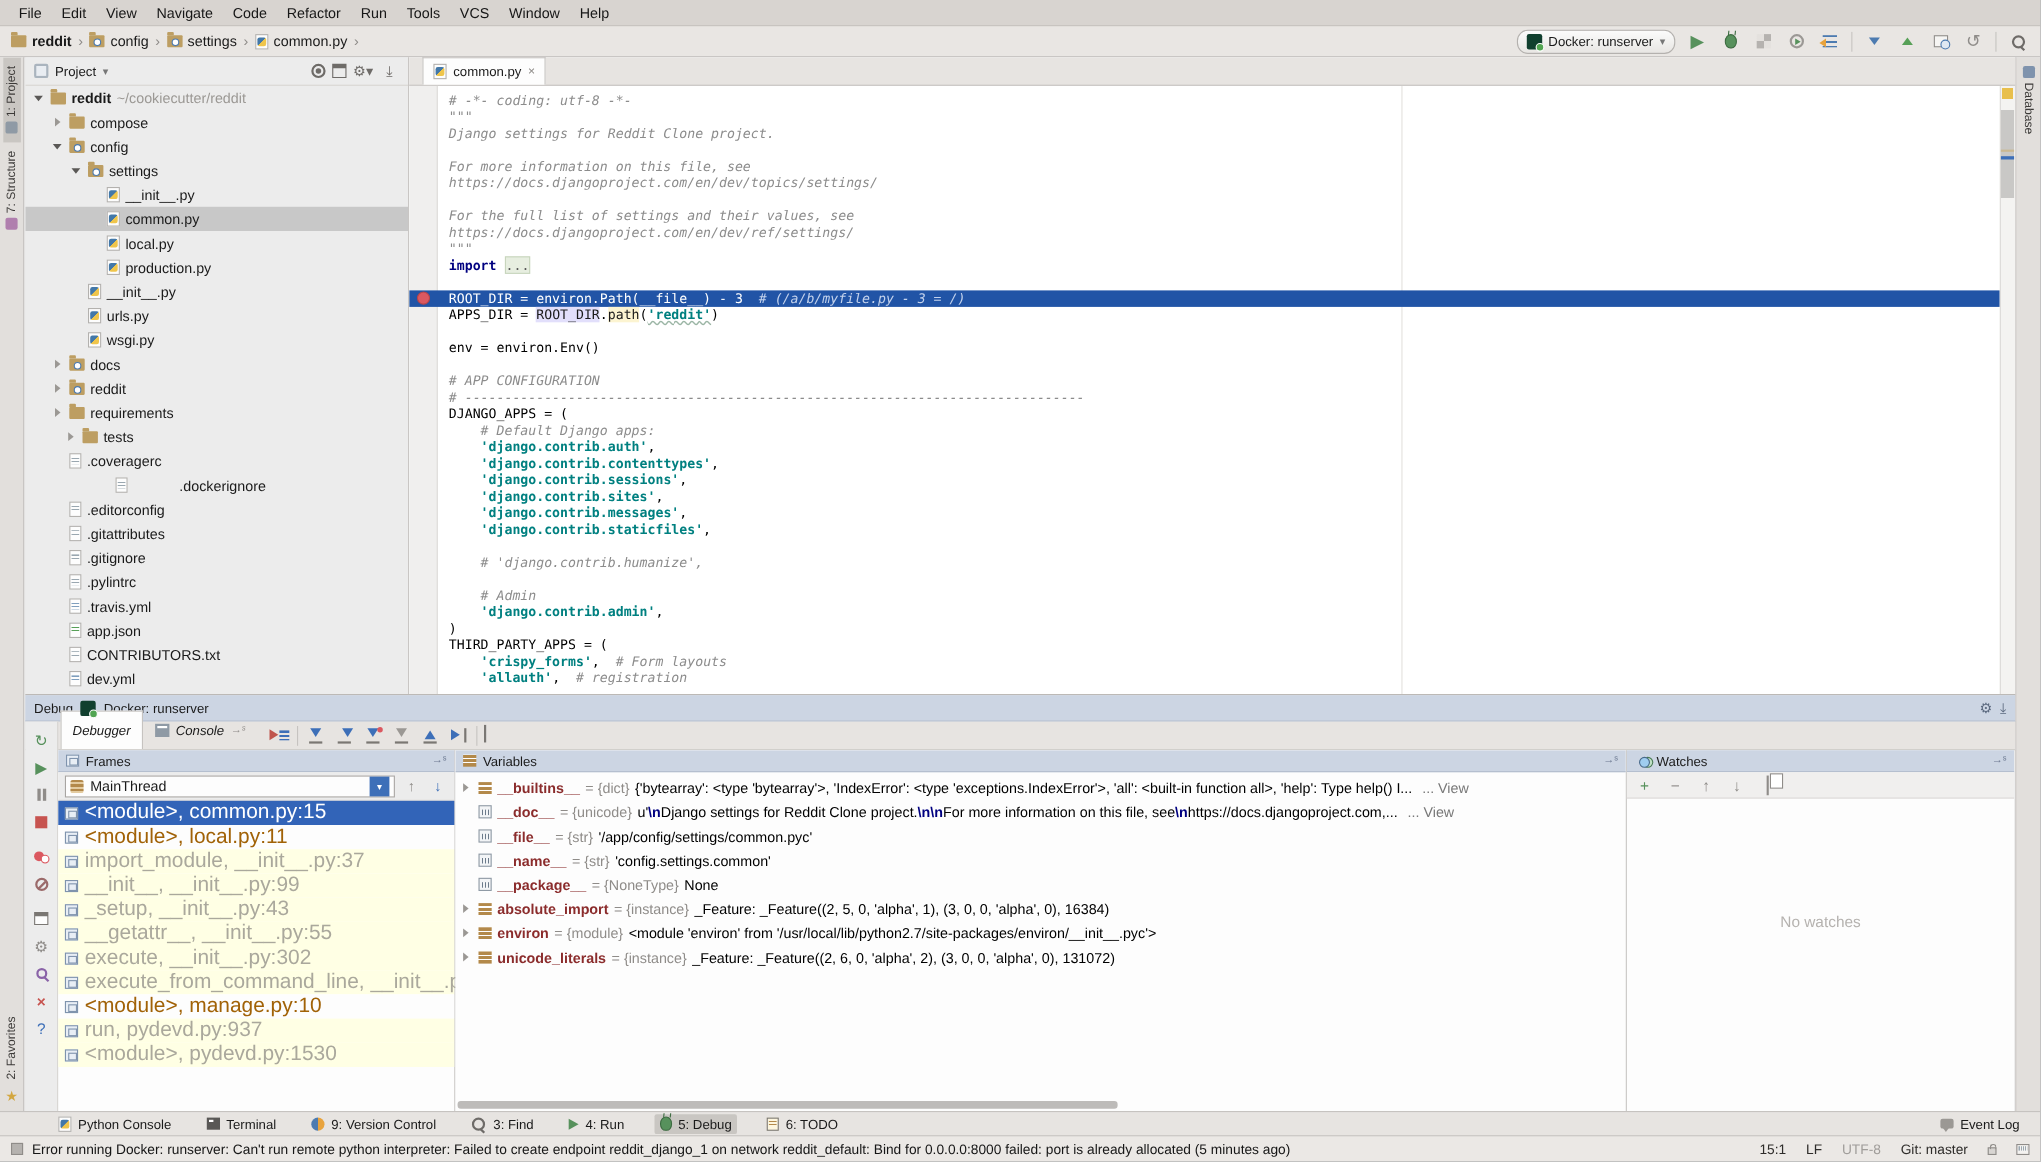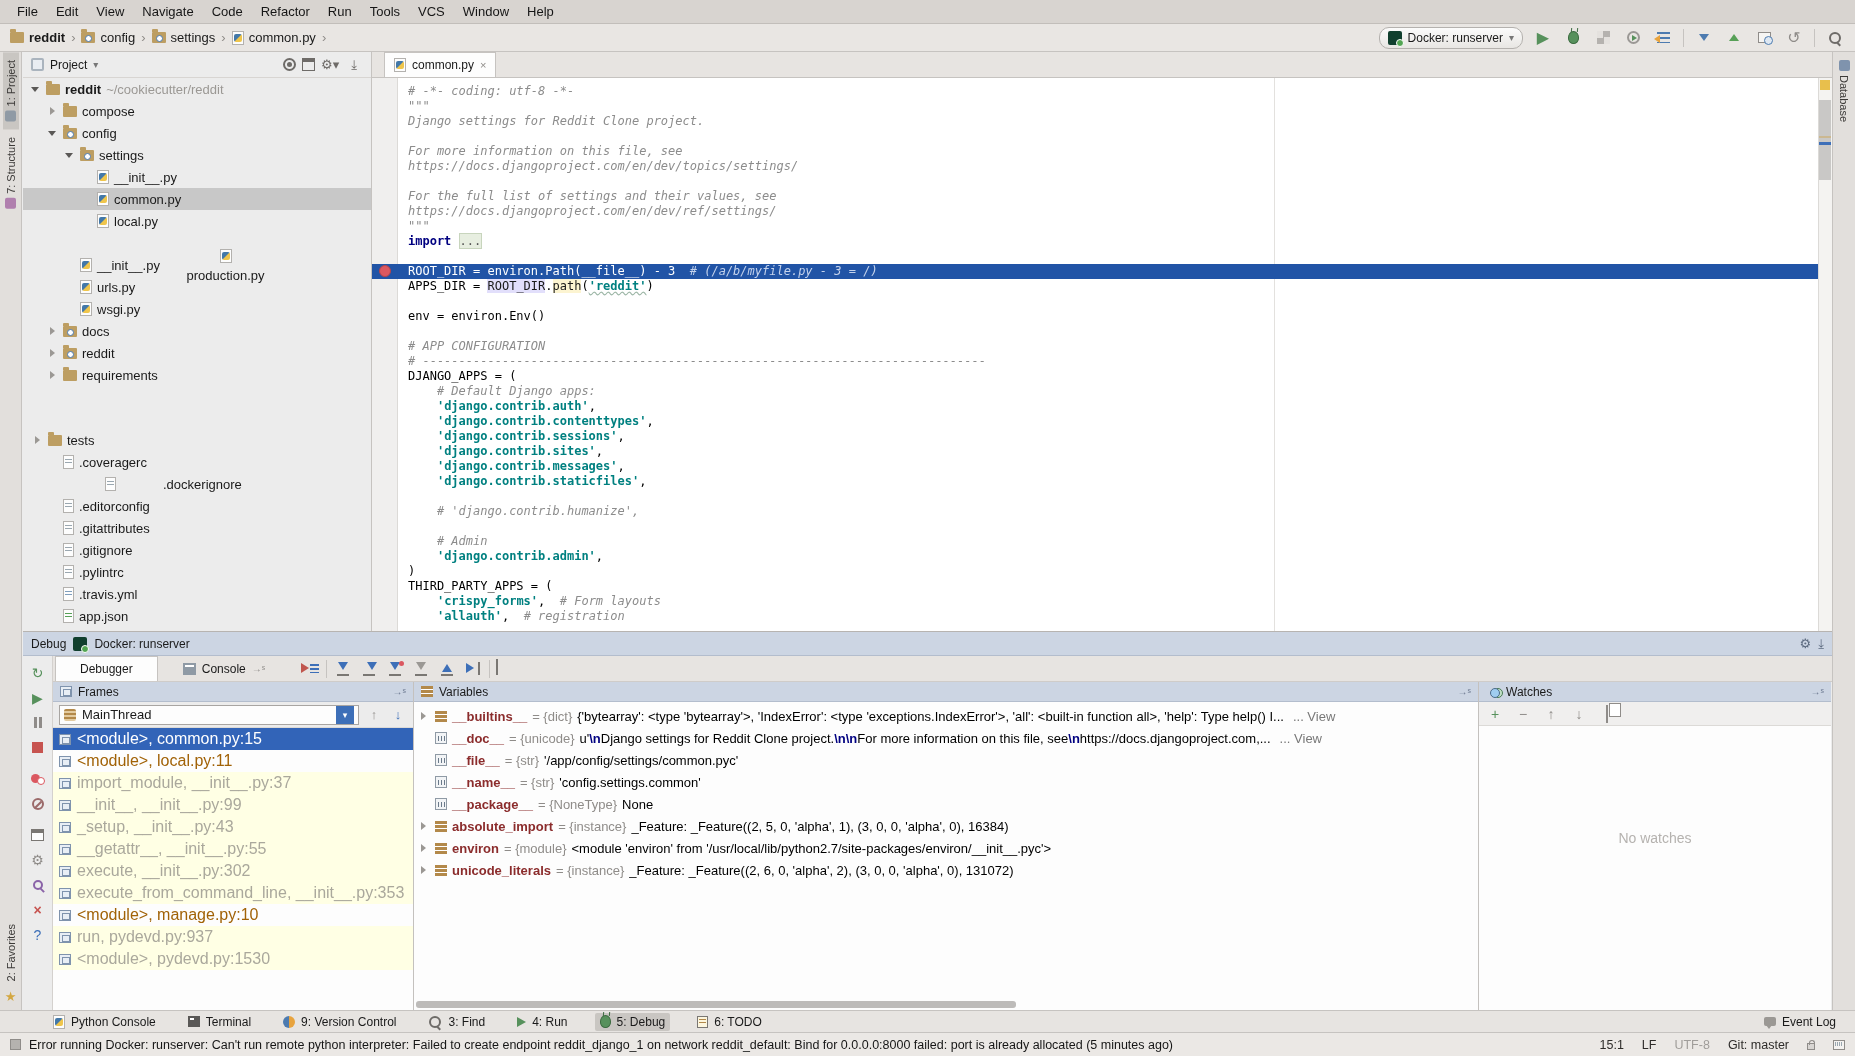--- a/index.html
+++ b/index.html
@@ -159,22 +159,22 @@
 
   
   .debugpanel { position:absolute; top:631px; left:23px; width:1809px; height:379px; background:#ececec;
         border-top:1px solid #b7b4b1; }
   .dbg-head { height:24px; background:#ccd5e3; border-bottom:1px solid #b3bdcd; display:flex;
         align-items:center; gap:7px; padding:0 8px; font-size:12px; }
   .dbg-head .spring { flex:1; }
   .dbg-head .hicon { color:#5d6b80; font-size:13px; }
   .dbg-tabsrow { height:26px; background:#e7e4e1; border-bottom:1px solid #cfccc9; display:flex;
         align-items:flex-end; padding-left:32px; }
-  .dtab { height:25px; display:flex; align-items:center; gap:6px; padding:0 24px; font-size:12px;
-        border:1px solid transparent; }
+  .dtab { height:35px; display:flex; align-items:center; gap:6px; padding:0 10px; font-size:12px;
+        border:1px solid transparent;font-style:italic; }
   .dtab.active { background:#fdfdfd; border-color:#c6c3c0; border-bottom:none; }
   .dtab .float { color:#8f8c89; font-size:10px; }
   .ic-console { width:13px; height:12px; background:#8f9aa5; position:relative; }
   .ic-console::after { content:""; position:absolute; top:2px; left:2px; width:9px; height:2px; background:#fff; }
   .steps { display:flex; align-items:center; height:100%; gap:6px; margin-left:10px; }
   .step { position:relative; width:20px; height:18px; }
   .step .bar { position:absolute; left:4px; bottom:2px; width:12px; height:2px; background:#7a7773; }
   .step .vbar { position:absolute; right:3px; top:2px; width:2px; height:13px; background:#7a7773; }
   .step .tri-dn { position:absolute; top:2px; left:5px; width:0; height:0; border-left:5px solid transparent;
         border-right:5px solid transparent; border-top:8px solid #3d6fb8; }
@@ -233,21 +233,21 @@
   .frames { position:absolute; top:0; bottom:0; left:30px; width:361px; background:#fdfdfd;
         border-right:1px solid #c4c1be; }
   .threadrow { height:26px; background:#ececec; display:flex; align-items:center; gap:6px;
         padding:0 6px; border-bottom:1px solid #dcdad7; }
   .threadsel { flex:1; height:20px; background:#fdfdfd; border:1px solid #a8a5a2; display:flex;
         align-items:center; gap:6px; padding:0 4px; font-size:13px; }
   .threadsel .spring { flex:1; }
   .thread-dd { width:18px; height:18px; background:#3d6fb8; color:#fff; font-size:9px; display:flex;
         align-items:center; justify-content:center; }
   .thr-arrow { font-size:13px; width:18px; text-align:center; }
-  #framelist { font-size:16px; }
+  #framelist { font-size:19px; }
   .frow { height:22px; display:flex; align-items:center; gap:6px; padding:0 6px; white-space:nowrap; }
   .frow.user { background:#fdfdfd; color:#a16207; }
   .frow.lib { background:#ffffe4; color:#aaa89c; }
   .frow.selected { background:#3264b8; color:#fff; }
   .frow .ic-frames { flex:none; }
 
   .variables { position:absolute; top:0; bottom:0; left:391px; width:1065px; background:#fdfdfd;
         border-right:1px solid #c4c1be; overflow:hidden; }
   #varlist { font-size:13px; padding-top:3px; }
   .vrow { height:22px; display:flex; align-items:center; gap:5px; padding:0 6px; white-space:nowrap; }
@@ -449,21 +449,21 @@
         <div class="trow selected" style="padding-left: 57px;">
           <span class="tw"></span>
           <span class="ic-python"></span>
           <span class="lbl">common.py</span>
         </div>
         <div class="trow" style="padding-left: 57px;">
           <span class="tw"></span>
           <span class="ic-python"></span>
           <span class="lbl">local.py</span>
         </div>
-        <div class="trow" style="padding-left: 57px; flex-direction: column;">
+        <div class="trow" style="padding-left: 57px;">
           <span class="tw"></span>
           <span class="ic-python"></span>
           <span class="lbl">production.py</span>
         </div>
         <div class="trow" style="padding-left: 40px;">
           <span class="tw"></span>
           <span class="ic-python"></span>
           <span class="lbl">__init__.py</span>
         </div>
         <div class="trow" style="padding-left: 40px;">
@@ -484,21 +484,21 @@
         <div class="trow" style="padding-left: 23px;">
           <span class="tw closed"></span>
           <span class="ic-package"></span>
           <span class="lbl">reddit</span>
         </div>
         <div class="trow" style="padding-left: 23px;">
           <span class="tw closed"></span>
           <span class="ic-folder"></span>
           <span class="lbl">requirements</span>
         </div>
-        <div class="trow" style="padding-left: 8px; margin-top: 43px;">
+        <div class="trow" style="padding-left: 35px;">
           <span class="tw closed"></span>
           <span class="ic-folder"></span>
           <span class="lbl">tests</span>
         </div>
         <div class="trow" style="padding-left: 23px;">
           <span class="tw"></span>
           <span class="ic-file"></span>
           <span class="lbl">.coveragerc</span>
         </div>
         <div class="trow" style="padding-left: 23px; gap: 47px;">

